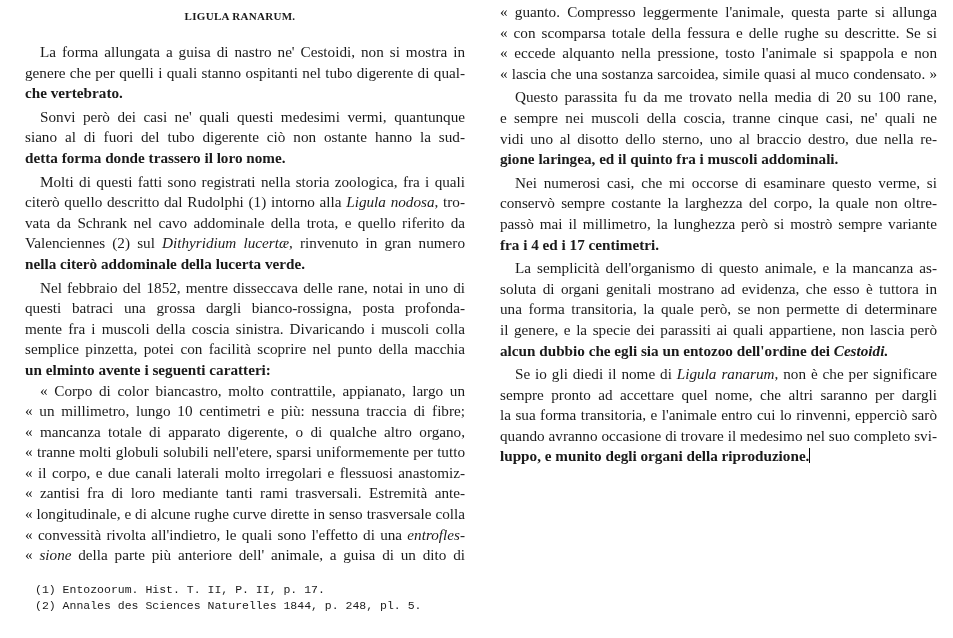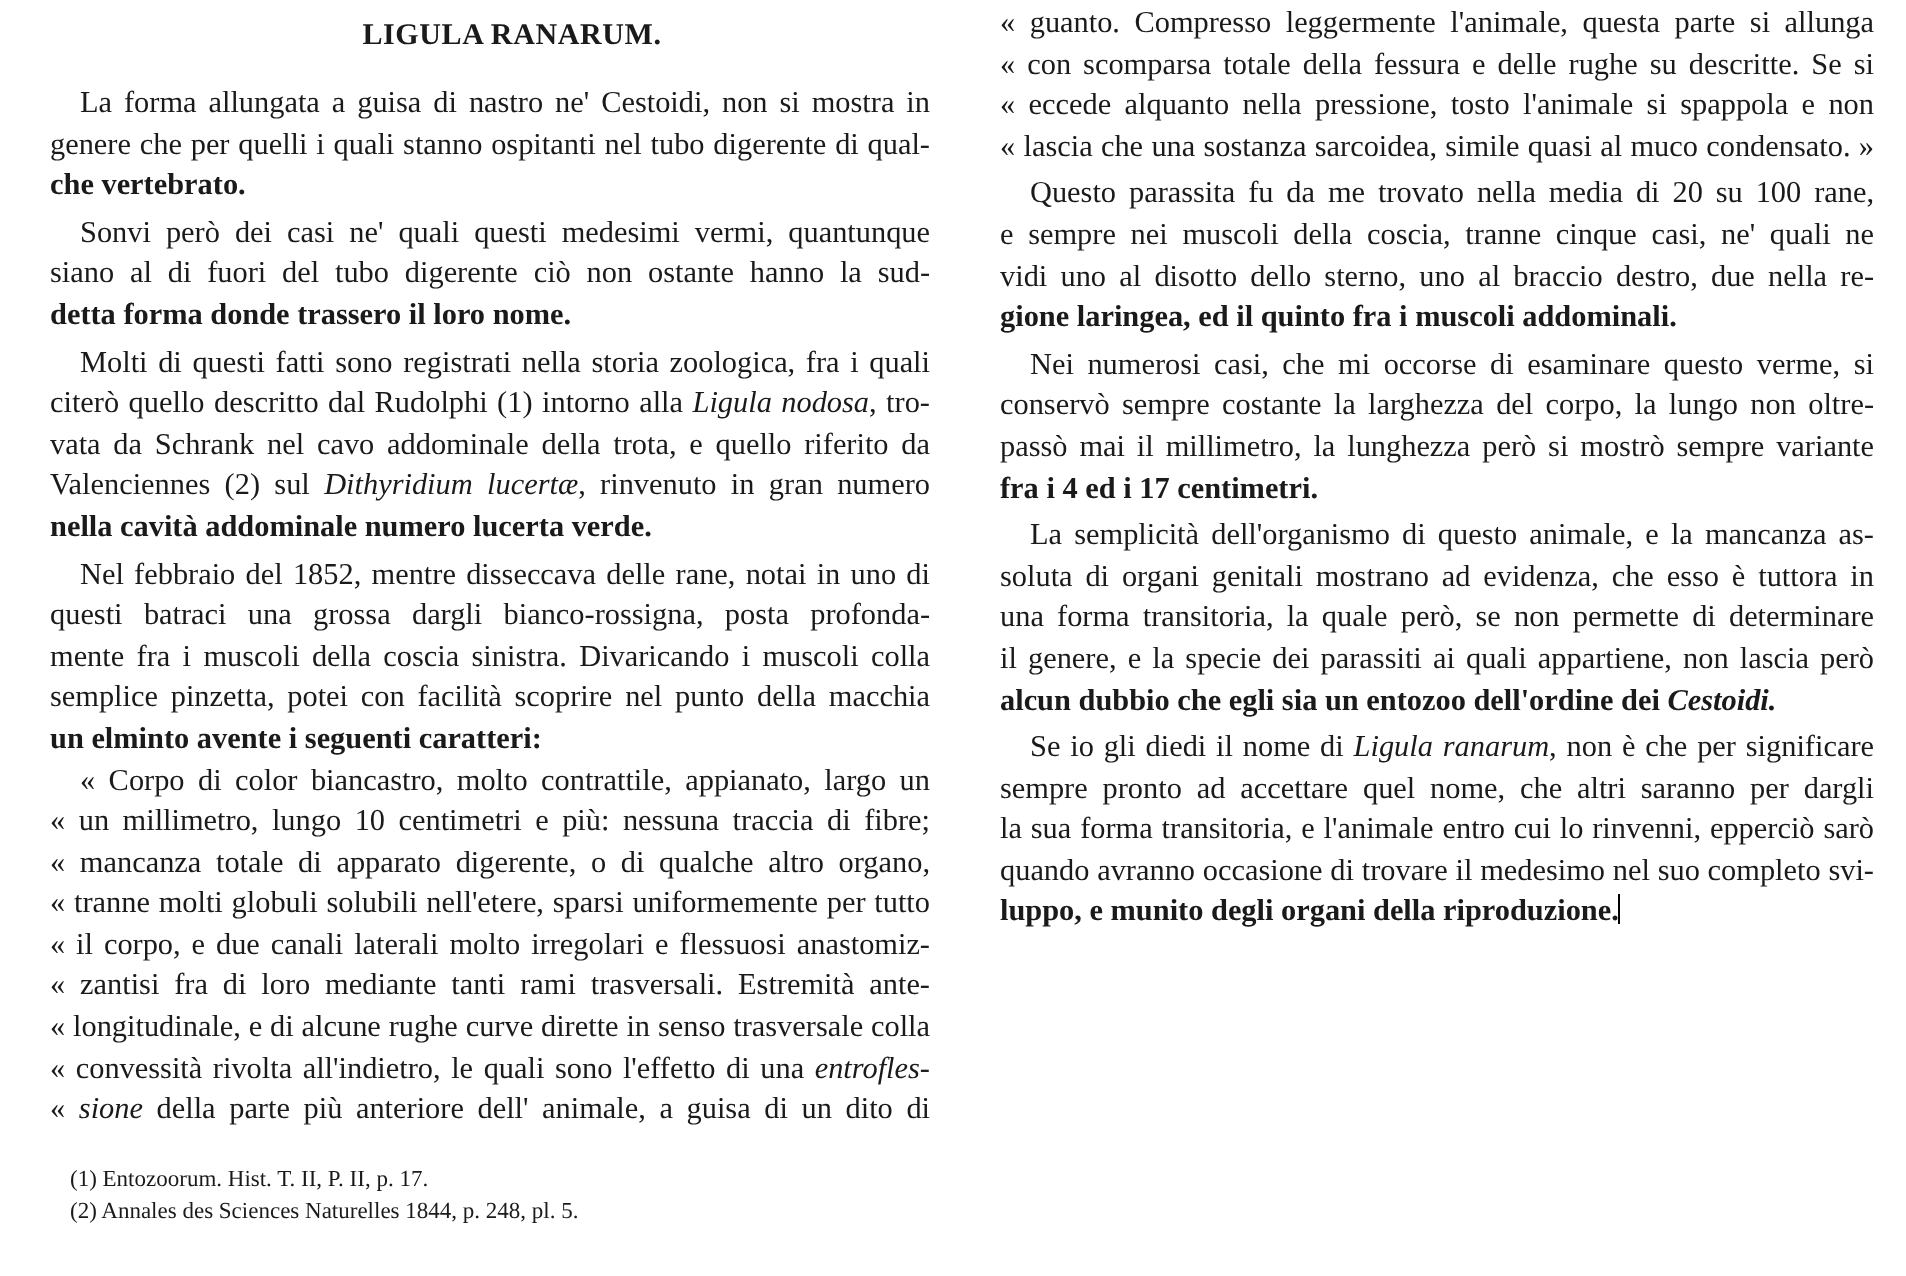--- a/index.html
+++ b/index.html
@@ -2,55 +2,55 @@
 <html><head>
 <meta charset="utf-8">
 <style>
   html, body { margin: 0; padding: 0; background: #ffffff; }
   body {
     width: 953px; height: 638px; position: relative; overflow: hidden;
     font-family: "Liberation Serif", "DejaVu Serif", serif;
     color: #1a1a1a;
   }
   .title {
-    position: absolute; left: 16px; width: 480px; top: 10px;
-    text-align: center; font-weight: bold; font-size: 15px; letter-spacing: 0.3px;
+    position: absolute; left: 0; width: 480px; top: 10px;
+    text-align: center; font-weight: bold; font-size: 11px; letter-spacing: 0.3px;
   }
   .col {
     position: absolute; top: 42px; font-size: 15.2px; line-height: 20.6px;
   }
   .col.left { left: 25px; width: 440px; }
   .col.right { left: 500px; width: 437px; top: 2px; }
   .line { white-space: nowrap; text-align: justify; text-align-last: justify; display: block; height: 20.6px; }
   .line.last { text-align-last: left; font-weight: bold; }
   .line.indent { padding-left: 15px; }
   .gap { height: 3px; }
   i { font-style: italic; margin-top: 40px; }
   .cursor { display: inline-block; width: 1px; height: 15px; background: #000; vertical-align: -2px; }
-  .footnotes { position: absolute; left: 35px; top: 582px; font-size: 11.5px; line-height: 16px; font-family: Liberation Serif, serif; }
+  .footnotes { position: absolute; left: 35px; top: 582px; font-size: 11.5px; line-height: 16px; font-family: Liberation Mono, monospace; }
 </style>
 </head>
 <body>
 
 <div class="title">LIGULA RANARUM.</div>
 
 <div class="col left" id="col-left">
     <span class="line indent"><span>La forma allungata a guisa di nastro ne' Cestoidi, non si mostra in</span></span>
     <span class="line"><span>genere che per quelli i quali stanno ospitanti nel tubo digerente di qual-</span></span>
     <span class="line last"><span>che vertebrato.</span></span>
     <div class="gap"></div>
     <span class="line indent"><span>Sonvi però dei casi ne' quali questi medesimi vermi, quantunque</span></span>
     <span class="line"><span>siano al di fuori del tubo digerente ciò non ostante hanno la sud-</span></span>
     <span class="line last"><span>detta forma donde trassero il loro nome.</span></span>
     <div class="gap"></div>
     <span class="line indent"><span>Molti di questi fatti sono registrati nella storia zoologica, fra i quali</span></span>
     <span class="line"><span>citerò quello descritto dal Rudolphi (1) intorno alla </span><i>Ligula nodosa</i><span>, tro-</span></span>
     <span class="line"><span>vata da Schrank nel cavo addominale della trota, e quello riferito da</span></span>
     <span class="line"><span>Valenciennes (2) sul </span><i>Dithyridium lucertæ</i><span>, rinvenuto in gran numero</span></span>
-    <span class="line last"><span>nella cavità addominale numero lucerta verde.</span></span>
+    <span class="line last"><span>nella citerò addominale della lucerta verde.</span></span>
     <div class="gap"></div>
     <span class="line indent"><span>Nel febbraio del 1852, mentre disseccava delle rane, notai in uno di</span></span>
     <span class="line"><span>questi batraci una grossa dargli bianco-rossigna, posta profonda-</span></span>
     <span class="line"><span>mente fra i muscoli della coscia sinistra. Divaricando i muscoli colla</span></span>
     <span class="line"><span>semplice pinzetta, potei con facilità scoprire nel punto della macchia</span></span>
     <span class="line last"><span>un elminto avente i seguenti caratteri:</span></span>
     <span class="line indent"><span>« Corpo di color biancastro, molto contrattile, appianato, largo un</span></span>
     <span class="line"><span>« un millimetro, lungo 10 centimetri e più: nessuna traccia di fibre;</span></span>
     <span class="line"><span>« mancanza totale di apparato digerente, o di qualche altro organo,</span></span>
     <span class="line"><span>« tranne molti globuli solubili nell'etere, sparsi uniformemente per tutto</span></span>
@@ -65,21 +65,21 @@
     <span class="line"><span>« con scomparsa totale della fessura e delle rughe su descritte. Se si</span></span>
     <span class="line"><span>« eccede alquanto nella pressione, tosto l'animale si spappola e non</span></span>
     <span class="line"><span>« lascia che una sostanza sarcoidea, simile quasi al muco condensato. »</span></span>
     <div class="gap"></div>
     <span class="line indent"><span>Questo parassita fu da me trovato nella media di 20 su 100 rane,</span></span>
     <span class="line"><span>e sempre nei muscoli della coscia, tranne cinque casi, ne' quali ne</span></span>
     <span class="line"><span>vidi uno al disotto dello sterno, uno al braccio destro, due nella re-</span></span>
     <span class="line last"><span>gione laringea, ed il quinto fra i muscoli addominali.</span></span>
     <div class="gap"></div>
     <span class="line indent"><span>Nei numerosi casi, che mi occorse di esaminare questo verme, si</span></span>
-    <span class="line"><span>conservò sempre costante la larghezza del corpo, la lungo non oltre-</span></span>
+    <span class="line"><span>conservò sempre costante la larghezza del corpo, la quale non oltre-</span></span>
     <span class="line"><span>passò mai il millimetro, la lunghezza però si mostrò sempre variante</span></span>
     <span class="line last"><span>fra i 4 ed i 17 centimetri.</span></span>
     <div class="gap"></div>
     <span class="line indent"><span>La semplicità dell'organismo di questo animale, e la mancanza as-</span></span>
     <span class="line"><span>soluta di organi genitali mostrano ad evidenza, che esso è tuttora in</span></span>
     <span class="line"><span>una forma transitoria, la quale però, se non permette di determinare</span></span>
     <span class="line"><span>il genere, e la specie dei parassiti ai quali appartiene, non lascia però</span></span>
     <span class="line last"><span>alcun dubbio che egli sia un entozoo dell'ordine dei </span><i>Cestoidi.</i></span>
     <div class="gap"></div>
     <span class="line indent"><span>Se io gli diedi il nome di </span><i>Ligula ranarum</i><span>, non è che per significare</span></span>

